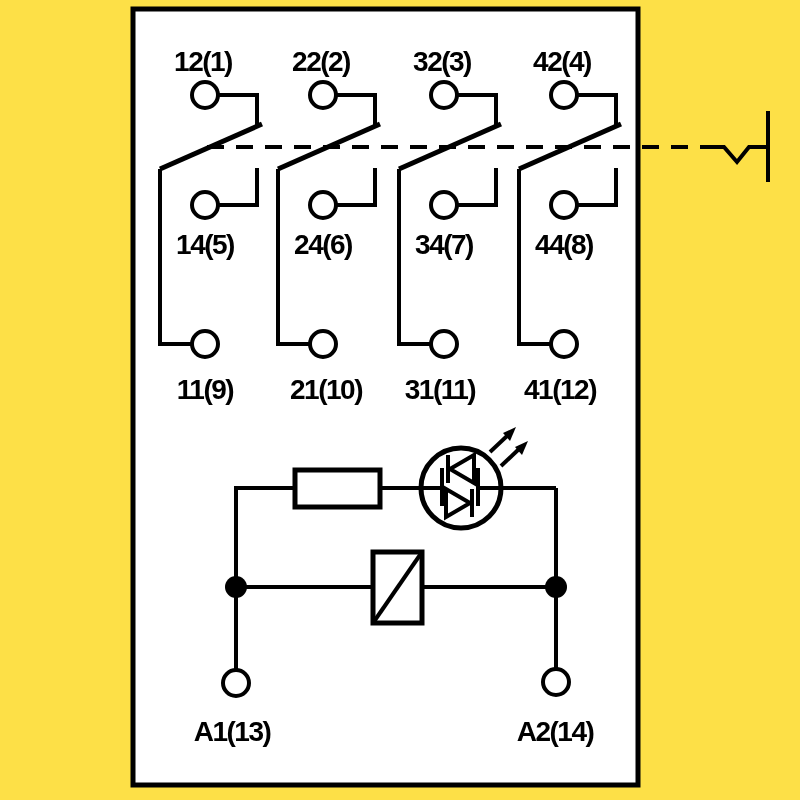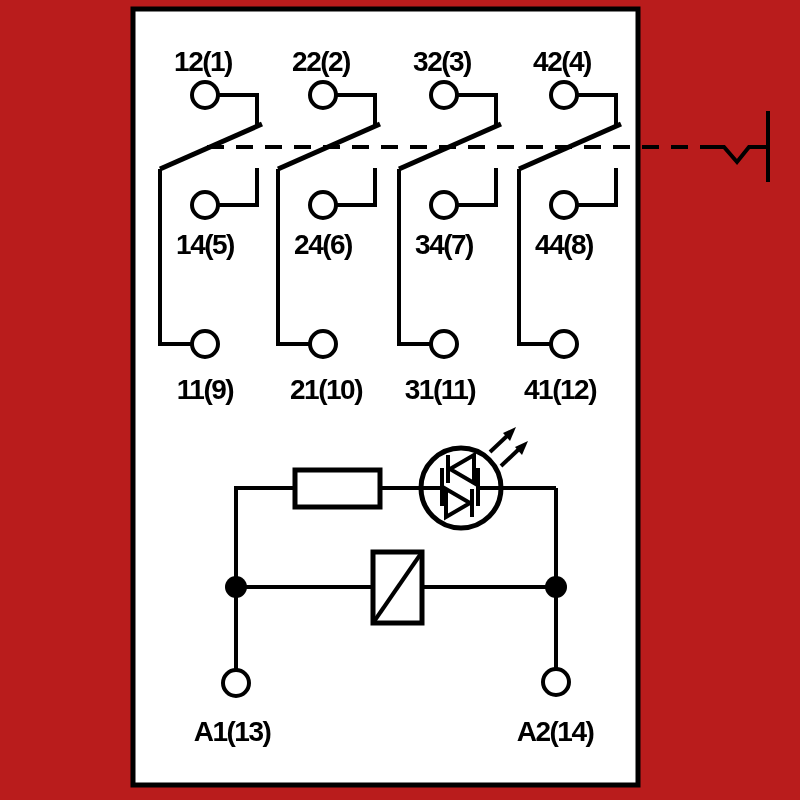--- a/index.html
+++ b/index.html
@@ -4,21 +4,21 @@
 <style>
   html, body {
     margin: 0;
     padding: 0;
     background: #ffffff;
   }
   #stage {
     width: 800px;
     height: 800px;
     position: relative;
-    background: #b91c1c;
+    background: #fde047;
     font-family: "Liberation Sans", sans-serif;
   }
   svg { display: block; }
   .wire {
     fill: none;
     stroke: #000000;
     stroke-width: 4;
     stroke-linecap: butt;
   }
   .wire-thick {

